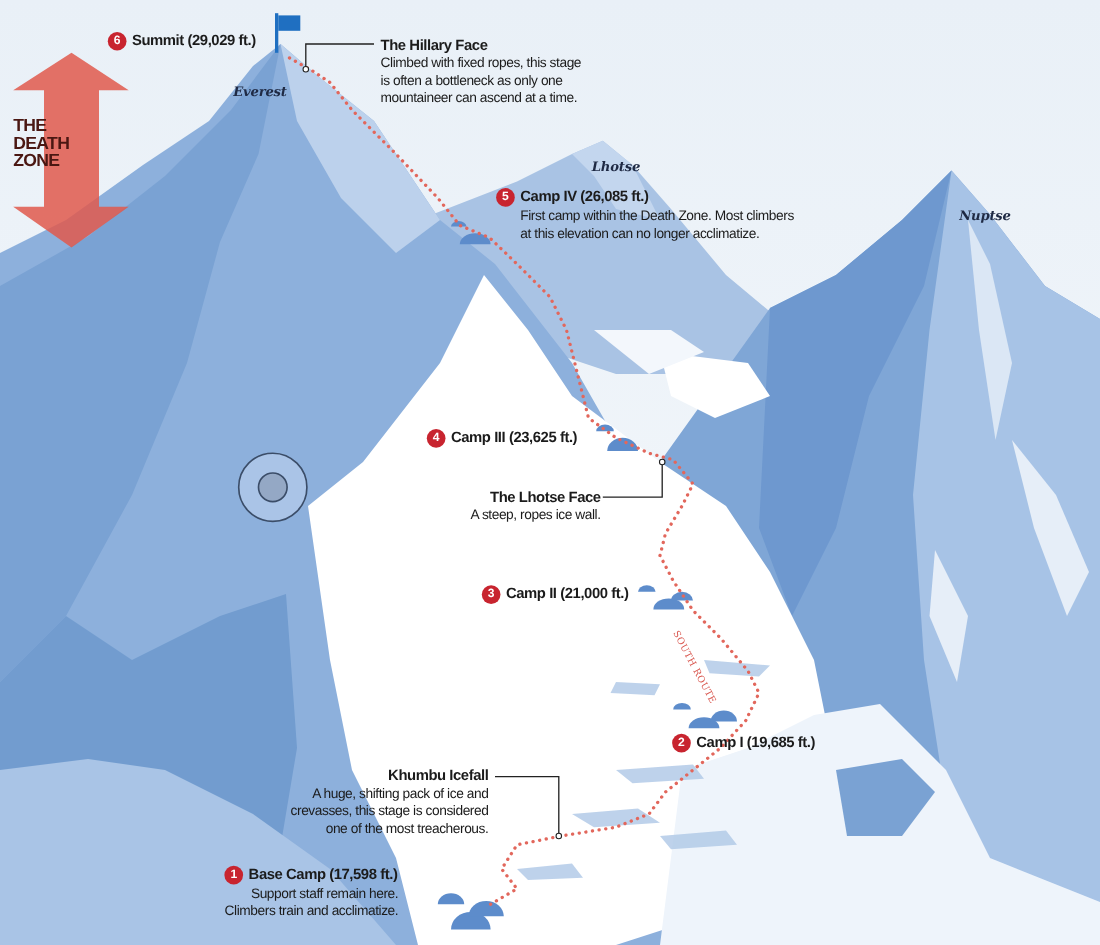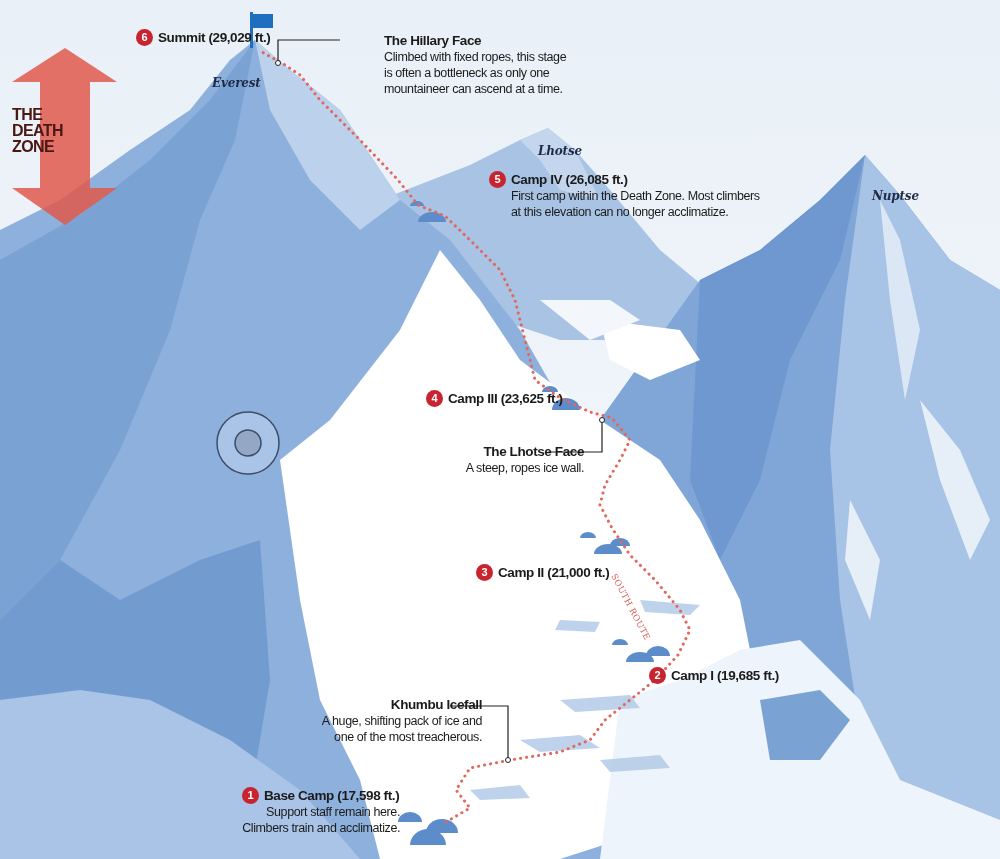--- a/index.html
+++ b/index.html
@@ -6,21 +6,20 @@
     body {
       width: 1000px; height: 859px; overflow: hidden; position: relative;
       background: #eef3f8;
       font-family: "Liberation Sans", sans-serif;
     }
     .scene { position: absolute; left: 0; top: 0; width: 1000px; height: 859px; }
     .label {
       position: absolute; color: #1b1b1b;
       font-family: "Liberation Sans", sans-serif;
       font-stretch: condensed;
-      margin-left: 38px;
     }
     .label .title { font-weight: bold; font-size: 13.5px; letter-spacing: -0.4px; display: block; line-height: 16px; }
     .label .desc { font-size: 12.5px; letter-spacing: -0.4px; display: block; line-height: 16px; }
     .badge {
       display: inline-block; width: 17px; height: 17px; border-radius: 50%;
       background: #c8242f; color: #fff; font-size: 11px; font-weight: bold;
       text-align: center; line-height: 17px; margin-right: 5px; vertical-align: 1px;
       letter-spacing: 0;
     }
     .peak {
@@ -156,31 +155,32 @@
 
 <div class="label" style="left:388px; top:390px;">
   <span class="title"><span class="badge">4</span><span>Camp III (23,625 ft.)</span></span>
 </div>
 
 <div class="label right" style="left:420px; top:444px; width:126px;">
   <span class="title">The Lhotse Face</span>
   <span class="desc">A steep, ropes ice wall.</span>
 </div>
 
-<div class="label" style="left:438px; top:564px;">
+<div class="label" style="left:438px; top:532px;">
   <span class="title"><span class="badge">3</span><span>Camp II (21,000 ft.)</span></span>
 </div>
 
 <div class="label" style="left:611px; top:667px;">
   <span class="title"><span class="badge">2</span><span>Camp I (19,685 ft.)</span></span>
 </div>
 
 <div class="label right" style="left:220px; top:697px; width:224px;">
   <span class="title">Khumbu Icefall</span>
   <span class="desc">A huge, shifting pack of ice and</span>
+  <span class="desc">crevasses, this stage is considered</span>
   <span class="desc">one of the most treacherous.</span>
 </div>
 
 <div class="label right" style="left:186px; top:787px; width:176px;">
   <span class="title" style="text-align:left; padding-left:18px;"><span class="badge">1</span><span>Base Camp (17,598 ft.)</span></span>
   <span class="desc">Support staff remain here.</span>
   <span class="desc">Climbers train and acclimatize.</span>
 </div>
 
 </body></html>

